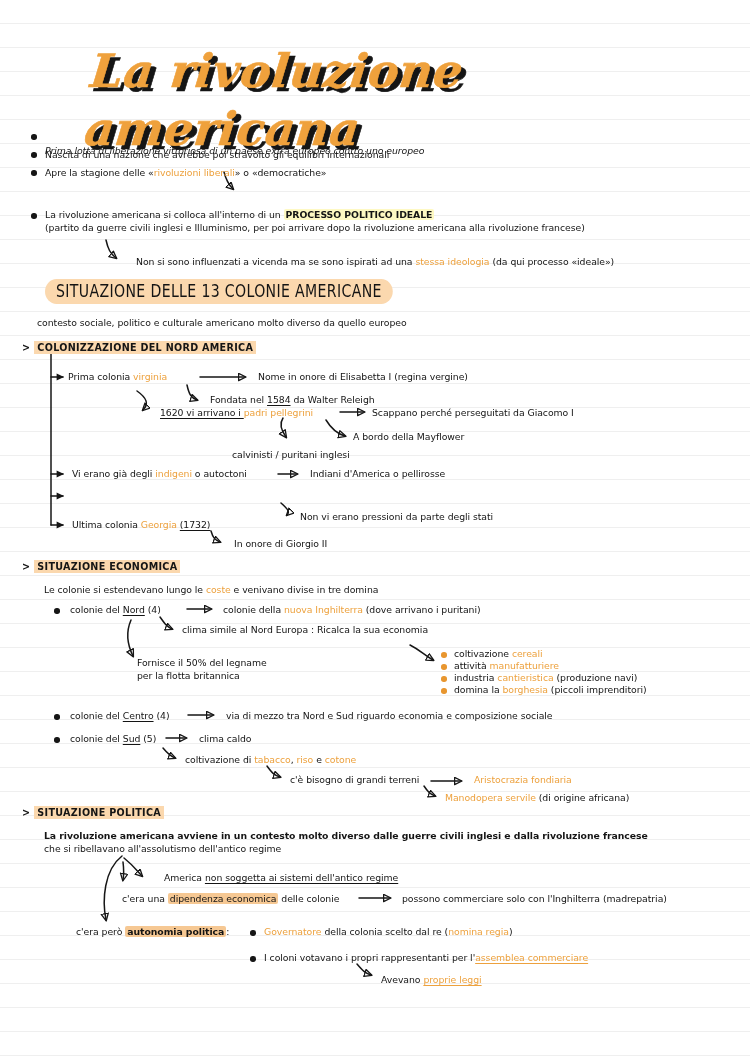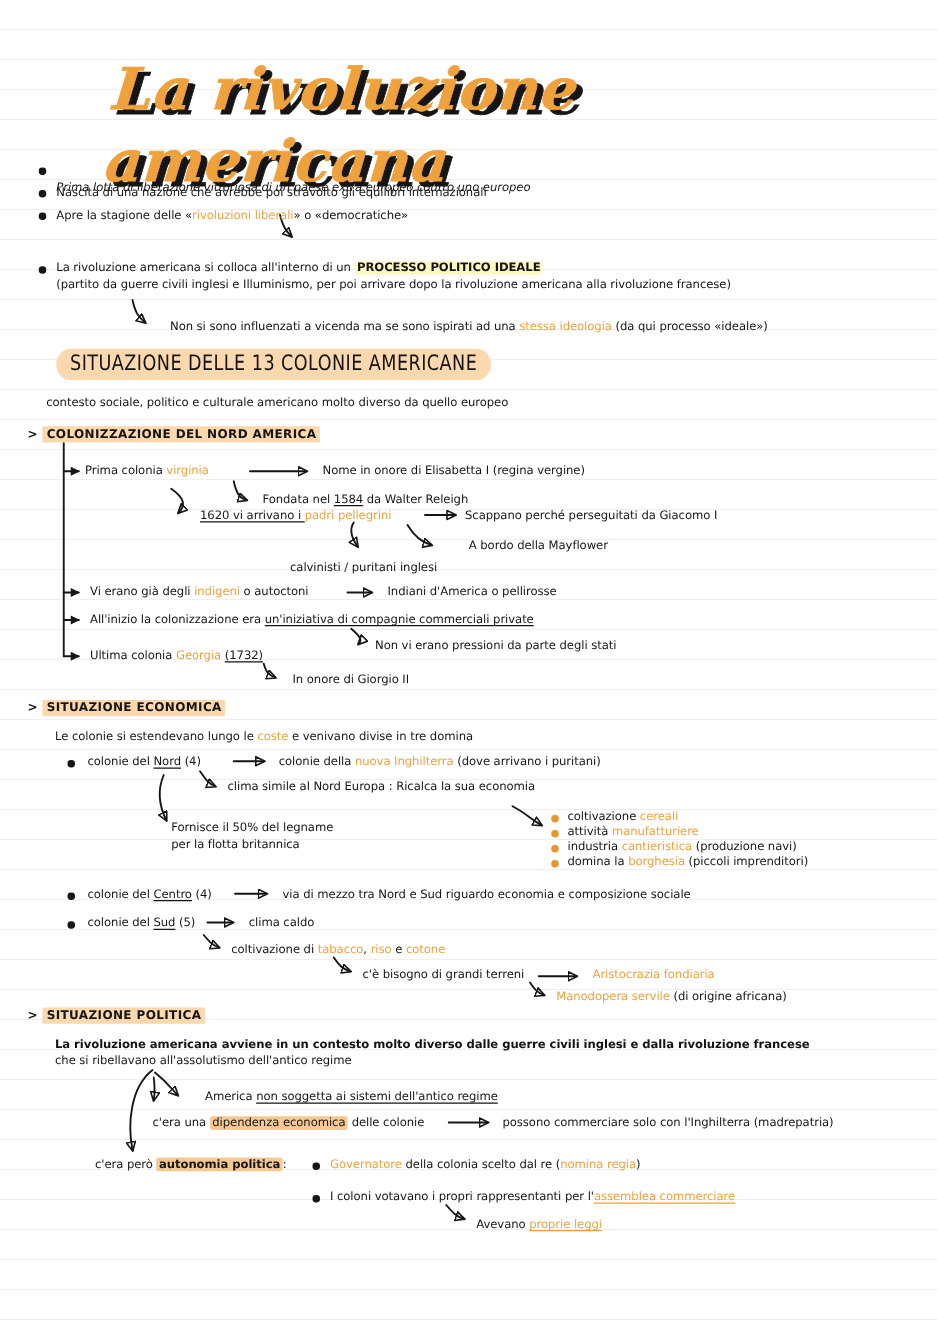--- a/index.html
+++ b/index.html
@@ -261,31 +261,28 @@
 
     <div class="n" style="left:210px; top:394px;">
       <span>Fondata nel </span><span class="ul">1584</span><span> da Walter Releigh</span>
     </div>
 
     <div class="n" style="left:160px; top:407px;">
       <span class="ul">1620 vi arrivano i </span><span class="or">padri pellegrini</span>
     </div>
     <div class="n" style="left:372px; top:407px;">Scappano perché perseguitati da Giacomo I</div>
 
-    <div class="n" style="left:353px; top:431px;margin-left:22px;">A bordo della Mayflower</div>
+    <div class="n" style="left:353px; top:431px;">A bordo della Mayflower</div>
     <div class="n" style="left:232px; top:449px;">calvinisti / puritani inglesi</div>
 
     <div class="n" style="left:72px; top:468px;">
       <span>Vi erano già degli </span><span class="or">indigeni</span><span> o autoctoni</span>
     </div>
     <div class="n" style="left:310px; top:468px;">Indiani d'America o pellirosse</div>
 
-    <div class="n" style="left:72px; top:490px;">
-      <span>All'inizio la colonizzazione era </span><span class="ul">un'iniziativa di compagnie commerciali private</span>
-    </div>
     <div class="n" style="left:300px; top:511px;">Non vi erano pressioni da parte degli stati</div>
 
     <div class="n" style="left:72px; top:519px;">
       <span>Ultima colonia </span><span class="or">Georgia</span><span>&nbsp;</span><span class="ul">(1732)</span>
     </div>
     <div class="n" style="left:234px; top:538px;">In onore di Giorgio II</div>
 
     <div class="subhead" style="left:22px; top:560px;">
       <span class="chev">&gt;</span><span class="lbl">SITUAZIONE ECONOMICA</span>
     </div>

